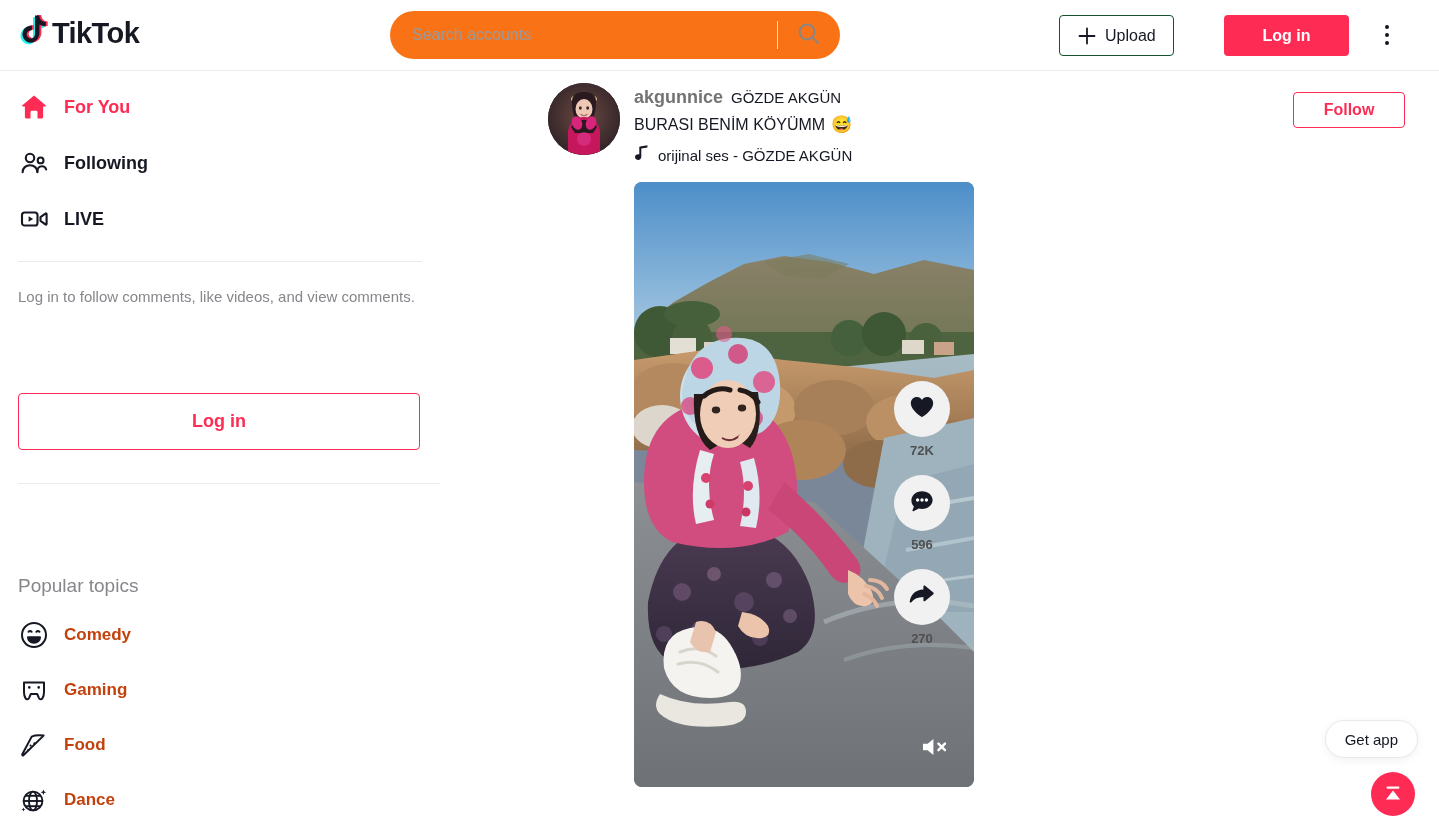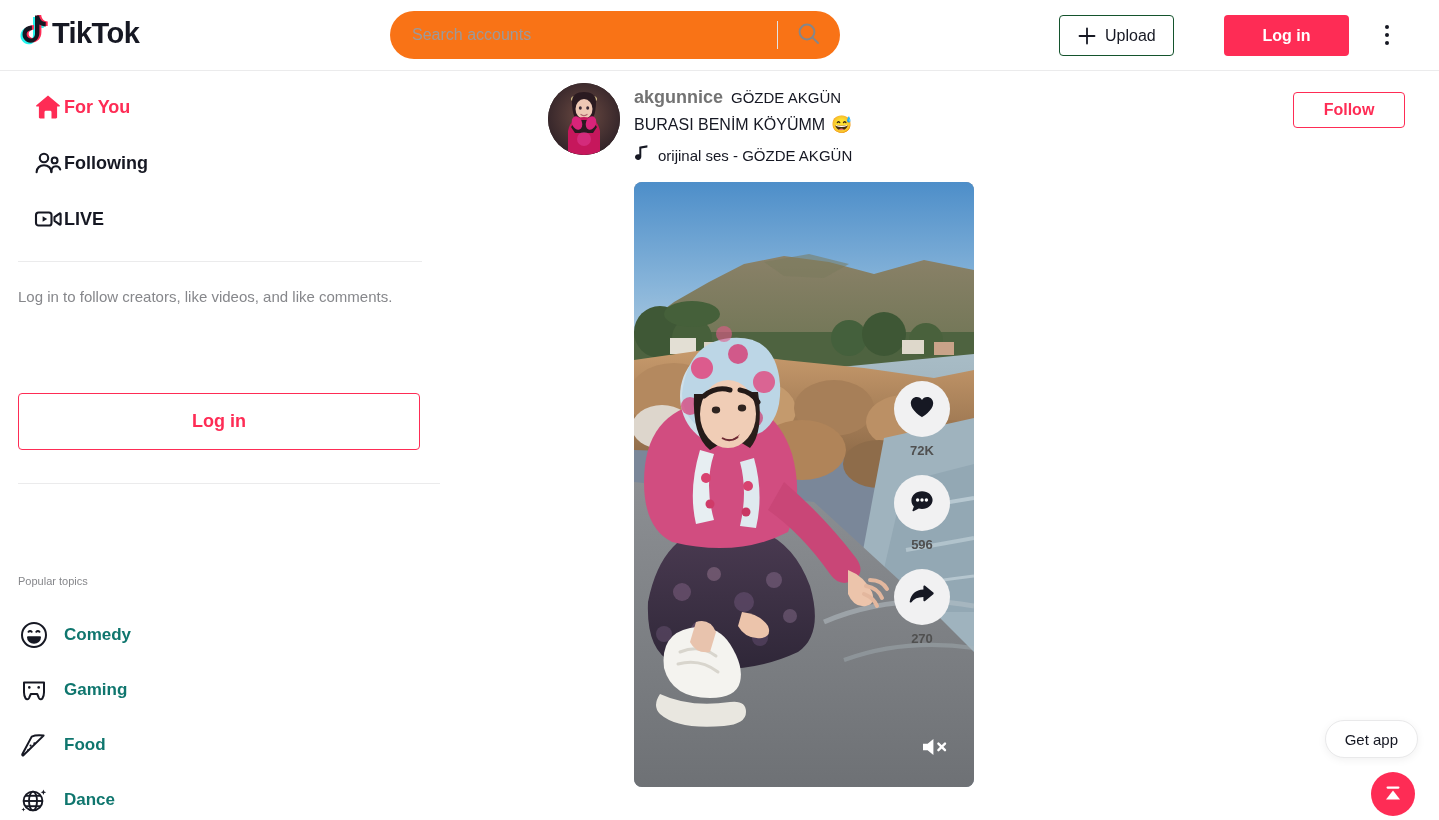--- a/index.html
+++ b/index.html
@@ -90,21 +90,21 @@
   
   .sidebar {
     position: absolute; left: 0; top: 71px;
     width: 440px; height: 749px;
     background: #fff;
     padding-top: 8px;
     overflow: hidden;
   }
   .nav-item {
     display: flex; align-items: center;
-    height: 56px; padding-left: 32px; 
+    height: 56px; padding-left: 18px; gap: 14px;
     cursor: pointer;
   }
   .nav-icon { width: 32px; height: 32px; display: flex; align-items:center; justify-content:center; }
   .nav-label {
     font-size: 18px; font-weight: 700; color: #161823;
     font-family: "Liberation Sans", sans-serif;
   }
   .nav-item.active .nav-label { color: #fe2c55; }
 
   .divider {
@@ -122,30 +122,30 @@
     width: 402px; height: 57px;
     background: #fff;
     border: 1px solid #fe2c55;
     border-radius: 4px;
     color: #fe2c55; font-size: 18px; font-weight: 700;
     cursor: pointer;
     font-family: "Liberation Sans", sans-serif;
   }
   .topics-title {
     position: absolute; left: 18px; top: 504px;
-    font-size: 11px; color: #86878b;
+    font-size: 19px; color: #86878b;
   }
   .topics-list { position: absolute; left: 0; top: 536px; width: 440px; }
   .topic-item {
     display: flex; align-items: center;
     height: 55px; padding-left: 18px; gap: 14px;
     cursor: pointer;
   }
   .topic-icon { width: 32px; height: 32px; display:flex; align-items:center; justify-content:center; }
-  .topic-label { font-size: 17px; font-weight: 700; color: #0f766e; }
+  .topic-label { font-size: 17px; font-weight: 700; color: #c2410c; }
 
   
   .feed {
     position: absolute; left: 440px; top: 71px;
     width: 999px; height: 749px;
     overflow: hidden;
   }
   .post { position: relative; padding: 16px 0 0 108px; }
   .avatar {
     position: absolute; left: 108px; top: 12px;
@@ -313,21 +313,21 @@
         <rect x="3" y="8.5" width="15.5" height="13" rx="2.6"></rect>
         <path d="M21.5 13.2 26.4 9.6c.5-.4 1.2 0 1.2.6v9.6c0 .6-.7 1-1.2.6l-4.9-3.6z"></path>
         <path d="M9.6 12.2v5.6l4.6-2.8z" fill="#161823" stroke="none"></path>
       </svg>
     </span>
     <span class="nav-label">LIVE</span>
   </div>
 
   <div class="divider"></div>
 
-  <div class="login-prompt">Log in to follow creators, like videos, and like comments.</div>
+  <div class="login-prompt">Log in to follow comments, like videos, and view comments.</div>
 
   <button class="login-outline-btn">Log in</button>
 
   <div class="divider" style="position:absolute; top:412px; left:0; width:440px; margin:0 18px;"></div>
 
   <div class="topics-title">Popular topics</div>
 
   <div class="topics-list">
 
     <div class="topic-item">

